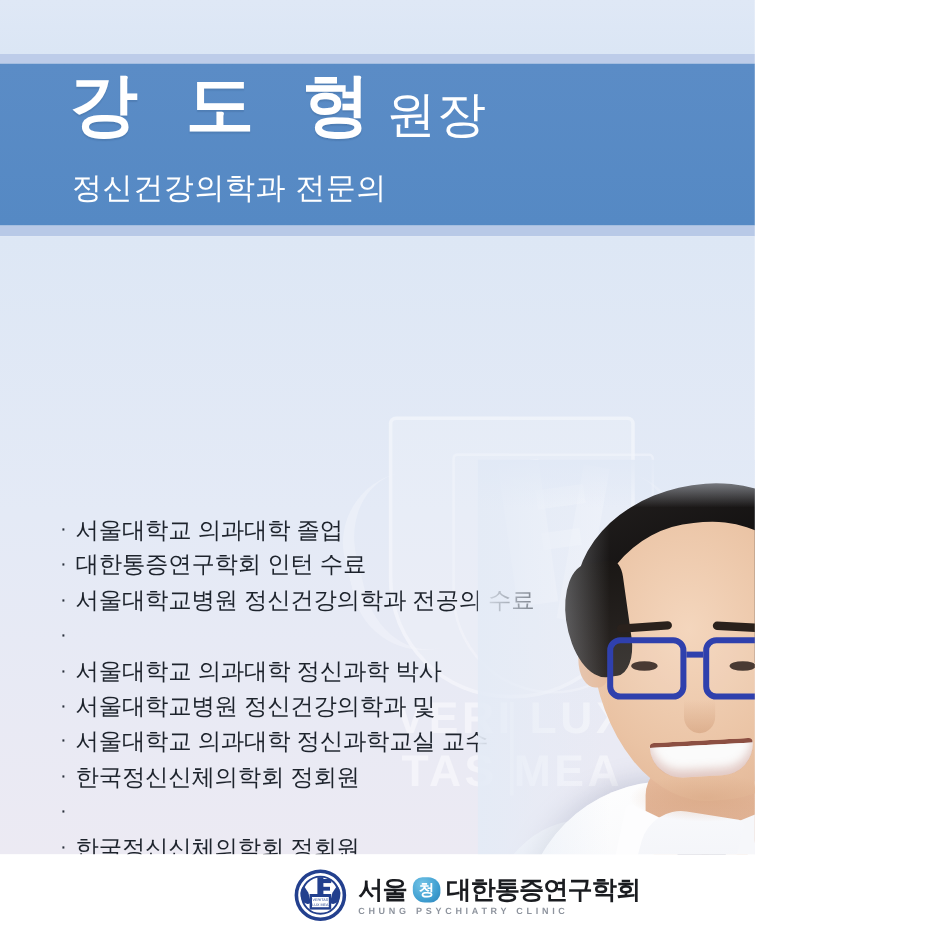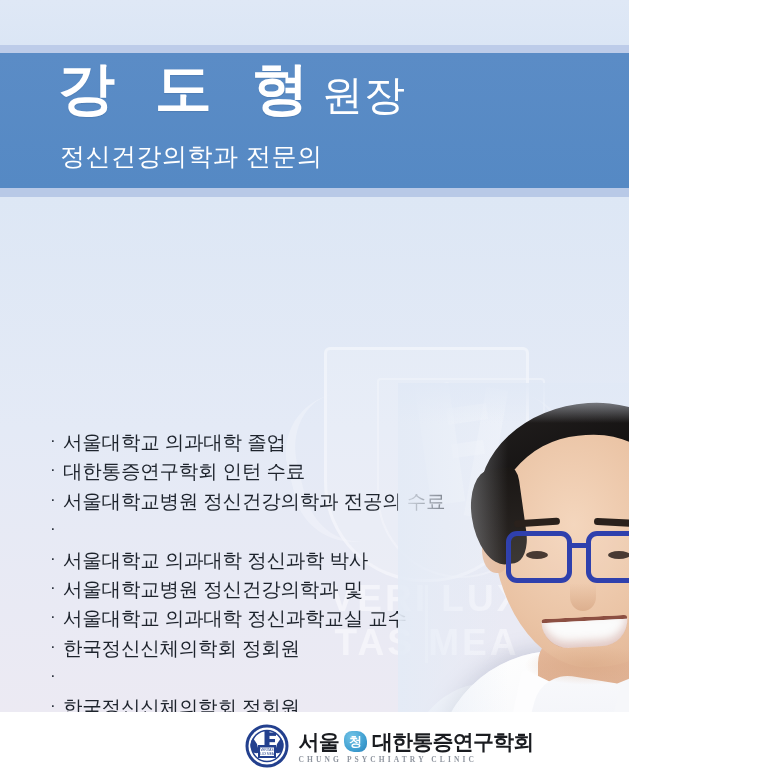--- a/index.html
+++ b/index.html
@@ -378,21 +378,20 @@
     letter-spacing:0;
   }
   .fl-line2 {
     margin-top:4px;
     color:#8e949e;
     font-size:7.5px;
     font-weight:700;
     letter-spacing:3.1px;
     line-height:1;
     white-space:nowrap;
-    font-family:Liberation Serif, serif;
   }
 </style>
 </head>
 <body>
 
 <div class="poster">
 
   <div class="top-strip"></div>
   <div class="top-accent"></div>
 

